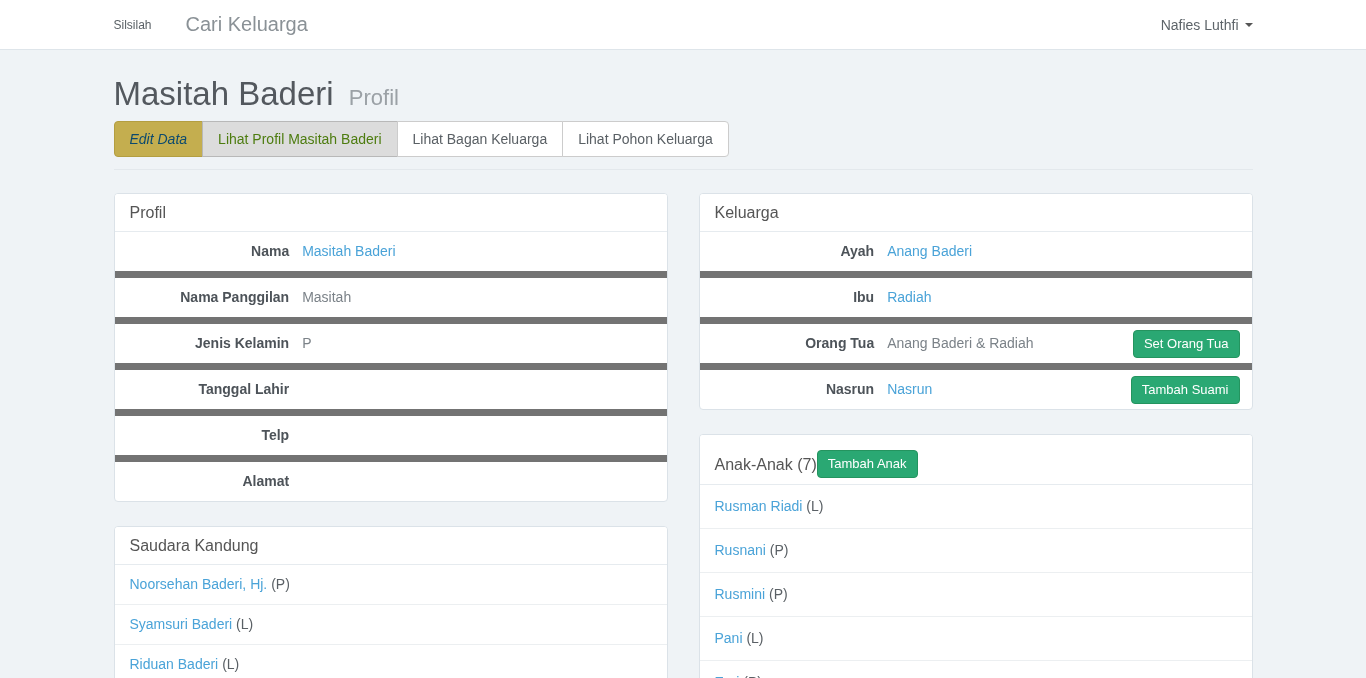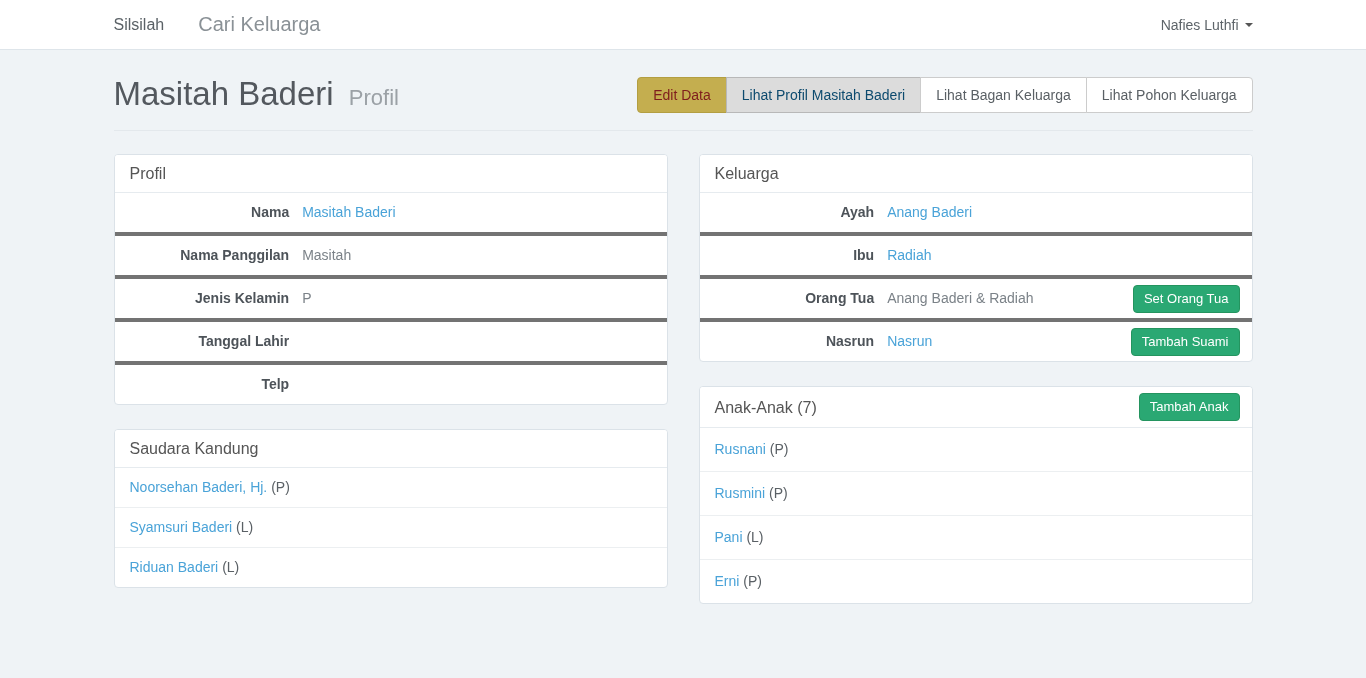--- a/index.html
+++ b/index.html
@@ -11,64 +11,64 @@
     background:var(--bg, #eff3f6);
   }
   a { text-decoration:none; }
   .container { width:1139px; margin:0 auto; }
 
   
   .navbar {
     height:50px; background:#ffffff; border-bottom:1px solid #dee5ea;
   }
   .navbar-inner { display:flex; align-items:center; height:100%; }
-  .brand { font-size:16px; color:#5a6166; cursor:pointer; }
+  .brand { font-size:12px; color:#5a6166; cursor:pointer; }
   .nav-link { margin-left:34px; font-size:20px; color:#8a9196; cursor:pointer; }
   .nav-right { margin-left:auto; display:flex; align-items:center; color:#5d6469; cursor:pointer; }
   .caret {
     display:inline-block; margin-left:6px; width:0; height:0;
     border-left:4px solid transparent; border-right:4px solid transparent;
     border-top:4px solid #555;
   }
 
   
   .page-header {
     display:flex; justify-content:space-between; align-items:flex-start;
-    margin:24px 0 23px; padding-bottom:12px; border-bottom:1px solid #e3e8ec;
+    margin:24px 0 23px; padding-bottom:12px; border-bottom:1px solid #e3e8ec;flex-direction:column;
   }
   .page-title { margin:0; font-weight:normal; font-size:33px; line-height:40px; color:#53585e; }
   .page-title .subtitle { font-size:22px; color:#9ba1a6; margin-left:6px; }
 
   
   .btn-group { display:flex; margin-top:3px; }
   .btn {
     font-family:inherit; font-size:14px; line-height:20px; padding:7px 15px;
     border:1px solid #ccc; background:#fff; color:#5a6065; cursor:pointer;
     margin-left:-1px; white-space:nowrap;
   }
   .btn:first-child { margin-left:0; border-top-left-radius:4px; border-bottom-left-radius:4px; }
   .btn:last-child { border-top-right-radius:4px; border-bottom-right-radius:4px; }
-  .btn-warning { background:var(--warning,#c4ae4f); border-color:#b39e41; color:#7f1d1d; }
-  .btn-active  { background:var(--active,#dcdcdc); border-color:#b8b8b8; color:#0c4a6e; }
+  .btn-warning { background:var(--warning,#c4ae4f); border-color:#b39e41; color:#0c4a6e;font-style:italic; }
+  .btn-active  { background:var(--active,#dcdcdc); border-color:#b8b8b8; color:#4d7c0f; }
 
   
   .cols { display:flex; gap:31px; align-items:flex-start; }
   .col { flex:1; min-width:0; }
   .panel {
     background:#fff; border:1px solid #dbe2e8; border-radius:4px;
     margin-bottom:24px; overflow:hidden;
   }
   .panel-heading {
     padding:9px 15px; font-size:16px; color:#555; background:#fff;
     border-bottom:1px solid #e6ebef; line-height:19px;
   }
-  .panel-heading.flex { display:flex; justify-content:space-between; align-items:center; padding:6px 12px 6px 15px; min-height:40px; }
-
-  
-  .trow { display:flex; border-top:4px solid #737373; position:relative; }
+  .panel-heading.flex { display:flex; align-items:center; padding:15px 12px 6px 15px; min-height:40px; }
+
+  
+  .trow { display:flex; border-top:7px solid #737373; position:relative; }
   .trow:first-child { border-top:none; }
   .th { width:34%; padding:10px 13px; font-weight:bold; color:#4d5359; line-height:19px;text-align:right; }
   .td { flex:1; padding:10px 13px 10px 0; line-height:19px; min-height:39px; }
   .link { color:var(--link,#4aa3d8); cursor:pointer; }
   .muted { color:#7b8288; }
   .gender { color:#5a6065; }
 
   .btn-success {
     font-family:inherit; font-size:13px; line-height:14px; padding:6px 10px;
     background:var(--success,#2aa873); border:1px solid #24945f; border-radius:4px;
@@ -130,20 +130,24 @@
             <div class="td"><span class="muted">P</span></div>
           </div>
           <div class="trow">
             <div class="th">Tanggal Lahir</div>
             <div class="td"><span class="muted"></span></div>
           </div>
           <div class="trow">
             <div class="th">Telp</div>
             <div class="td"><span class="muted"></span></div>
           </div>
+          <div class="trow">
+            <div class="th">Alamat</div>
+            <div class="td"><span class="muted"></span></div>
+          </div>
         </div>
       </div>
 
       <div class="panel">
         <div class="panel-heading">Saudara Kandung</div>
         <div>
           <div class="litem">
             <a class="link">Noorsehan Baderi, Hj.</a>
             <span class="gender">(P)</span>
           </div>
@@ -186,20 +190,24 @@
         </div>
       </div>
 
       <div class="panel children">
         <div class="panel-heading flex">
           <span>Anak-Anak (7)</span>
           <button class="btn-success">Tambah Anak</button>
         </div>
         <div>
           <div class="litem">
+            <a class="link">Rusman Riadi</a>
+            <span class="gender">(L)</span>
+          </div>
+          <div class="litem">
             <a class="link">Rusnani</a>
             <span class="gender">(P)</span>
           </div>
           <div class="litem">
             <a class="link">Rusmini</a>
             <span class="gender">(P)</span>
           </div>
           <div class="litem">
             <a class="link">Pani</a>
             <span class="gender">(L)</span>

